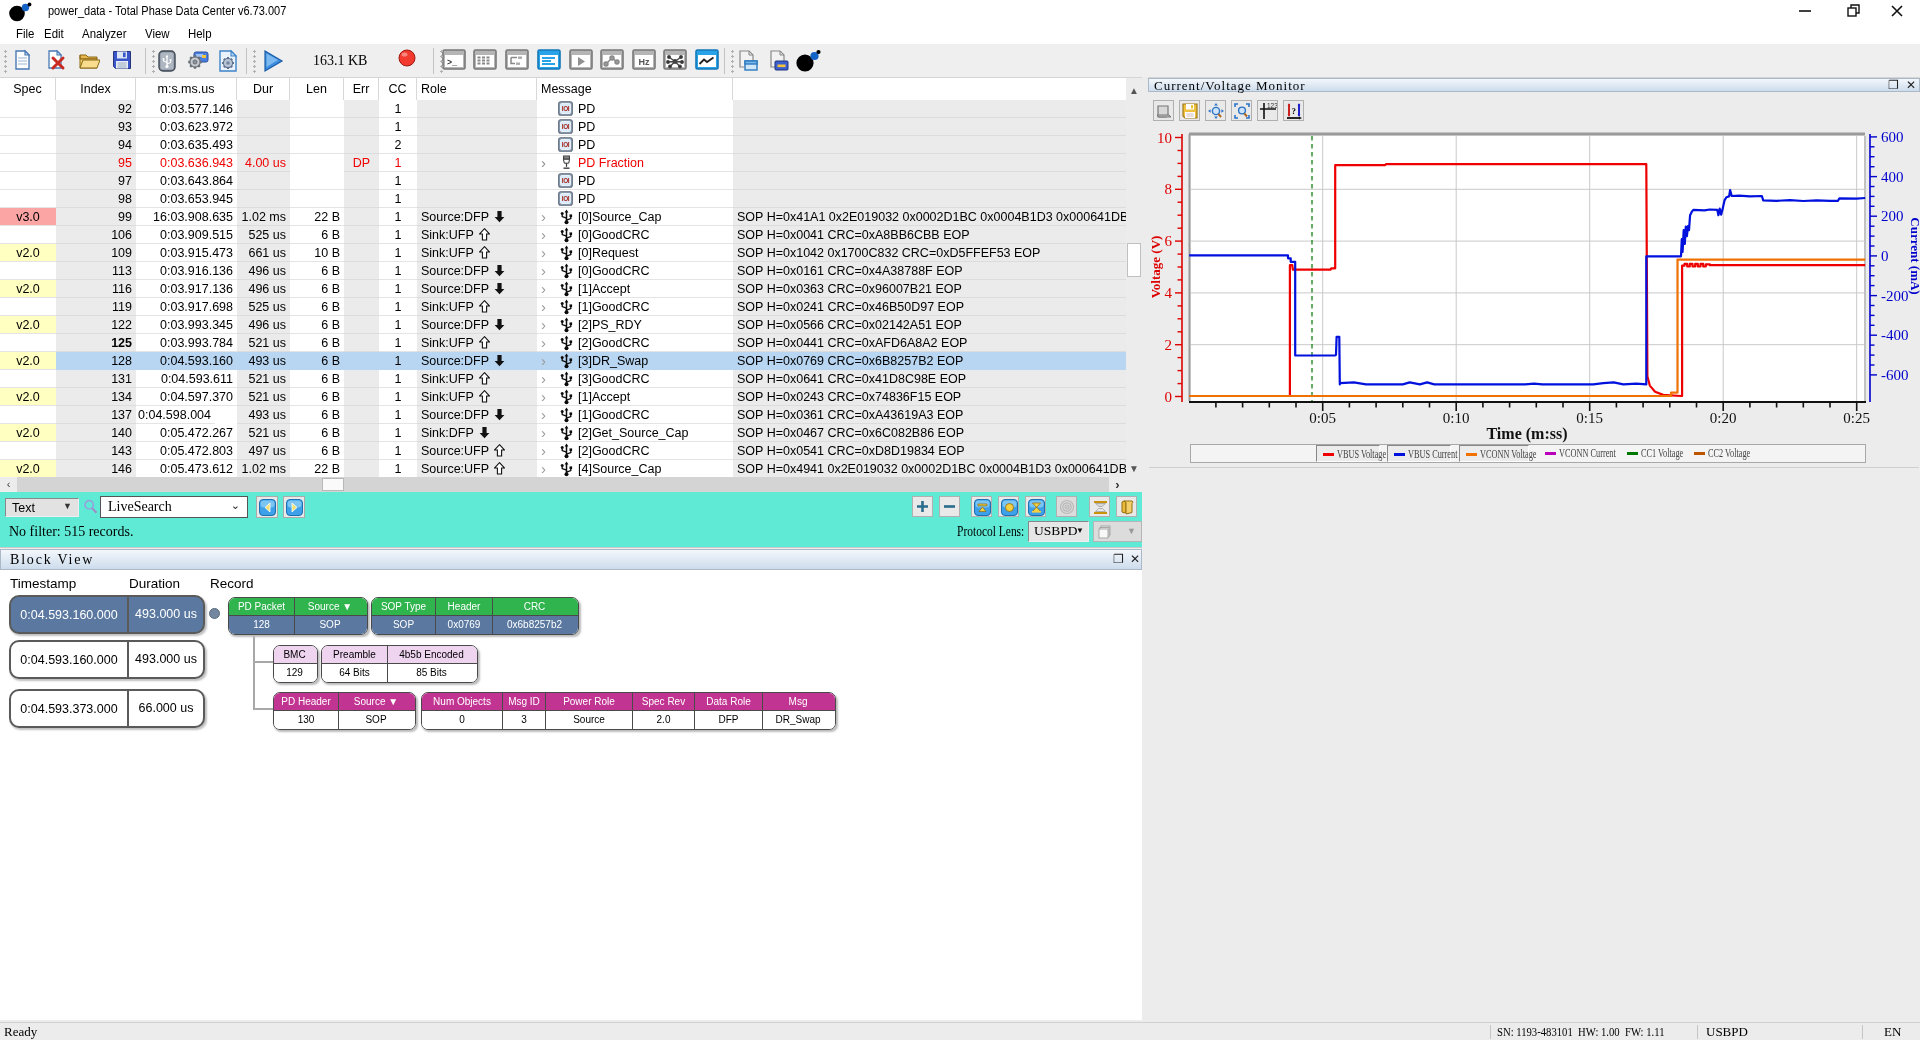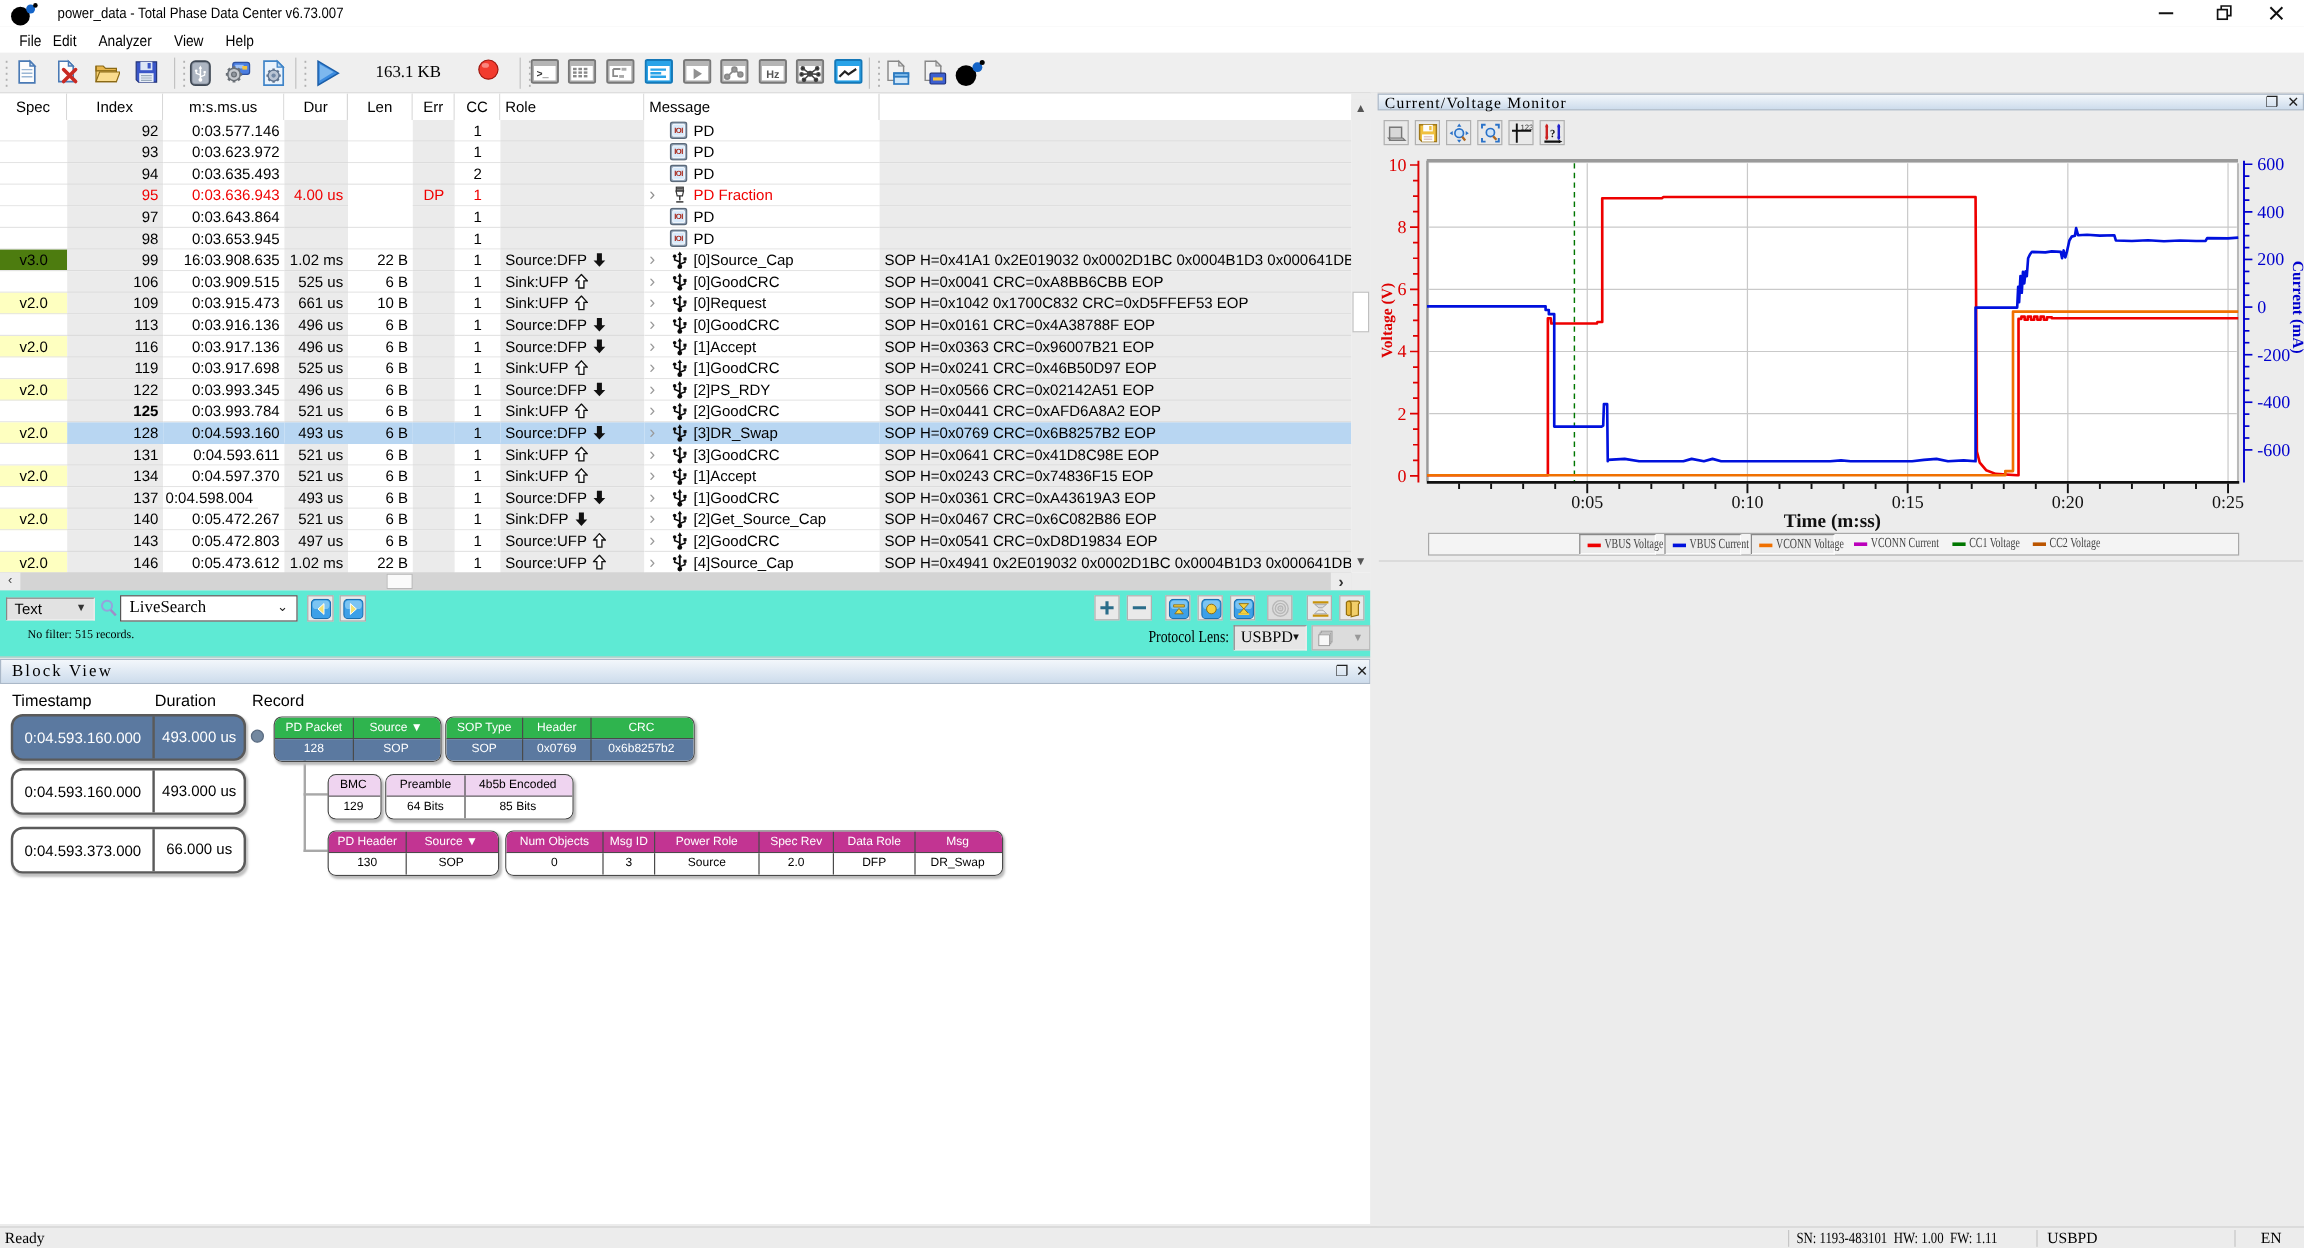--- a/index.html
+++ b/index.html
@@ -14,21 +14,21 @@
 .tsep{position:absolute;top:48px;width:1px;height:26px;background:#c2c2c2}
 .thdl{position:absolute;top:49px;width:3px;height:24px;
  background-image:radial-gradient(circle,#b0b0b0 1px,transparent 1.2px);background-size:3px 5px}
 #kb{position:absolute;left:313px;top:53px;font-family:"Liberation Serif",serif;font-size:14px}
 #tablewrap{position:absolute;left:0;top:78px;width:1142px;height:414px;background:#fff}
 .hdr{position:absolute;top:0px;height:22px;background:#fff;border-right:1px solid #d8d8d8;font-size:12.5px;color:#000}
 .hdr span{position:absolute;top:4px}
 .row{position:absolute;left:0;height:18px;font-size:12.5px}
 .row .c{position:absolute;top:0;height:18px;background:#fff;border-bottom:1px solid #e4e4e4;overflow:hidden}
 .row .c.g{background:#ebebeb;border-bottom:1px solid #dcdcdc}
-.row .c.s3{background:#4d7c0f}
+.row .c.s3{background:#fca5a5}
 .row .c.s2{background:#feffc0}
 .row .c.sb{background:#b8d6f2 !important;border-bottom:1px solid #b8d6f2}
 .row.red{color:#f00000}
 .row.red .c span{color:#f00000}
 .row.red .c .chv{color:#909090 !important}
 .rt{position:absolute;right:4px;top:2px}
 .lt{position:absolute;left:4px;top:2px;white-space:nowrap}
 .ct{position:absolute;left:0;right:0;top:2px;text-align:center}
 .chv{position:absolute;left:4px;top:0px;color:#9a9a9a;font-size:15px}
 .icn{position:absolute;top:1px}
@@ -1210,21 +1210,21 @@
         <g stroke="#c8920a" stroke-width="2">
           <path d="M2 3 h13 M2 14 h13"></path>
         </g>
         <path d="M3.5 4.5 h10 l-3.5 3 h-3 Z" fill="#d8d8d8" stroke="#999" stroke-width="0.7"></path>
         <path d="M6.5 9.5 h4 l3 3 h-10 Z" fill="#e8e8e8" stroke="#999" stroke-width="0.7"></path>
       </svg></span>
     <span class="sbtn" style="left:1116px"><svg width="17" height="17" viewBox="0 0 17 17">
         <path d="M3 3 q2-2 4 0 v10 q-2 2 -4 0 Z" fill="#e8b93c" stroke="#96700e" stroke-width="1"></path>
         <path d="M5 2 h8 q2 1 0 2.5 v9 l-6 1.5 V4 q0-1.5-2-2 Z" fill="#f2cf6a" stroke="#96700e" stroke-width="1"></path>
       </svg></span>
-    <div class="serif" style="position:absolute;left:23px;top:32px;font-size:10px">No filter: 515 records.</div>
+    <div class="serif" style="position:absolute;left:9px;top:32px;font-size:14px">No filter: 515 records.</div>
     <div class="serif" style="position:absolute;left:957px;top:32px;font-size:14px;transform:scaleX(0.82);transform-origin:0 0">Protocol Lens:</div>
     <div style="position:absolute;left:1028px;top:29px;width:61px;height:21px;background:#e6e6e6;border:1px solid #999;border-color:#888 #eee #eee #888;font-family:'Liberation Serif',serif;font-size:13.5px;padding:1px 0 0 5px">USBPD<span style="position:absolute;right:4px;top:4px;font-size:8px;color:#111">▼</span></div>
     <div style="position:absolute;left:1093px;top:29px;width:49px;height:21px;background:#dcdcdc;border:1px solid #b5b5b5">
       <svg style="position:absolute;left:3px;top:2px" width="16" height="16" viewBox="0 0 16 16">
         <g stroke="#999" stroke-width="0.8">
           <rect x="4" y="2" width="9" height="9" fill="#e8e8e8"></rect>
           <rect x="3" y="3.5" width="9" height="9" fill="#eee"></rect>
           <rect x="2" y="5" width="9" height="9" fill="#f8f8f8"></rect>
         </g>
       </svg>

